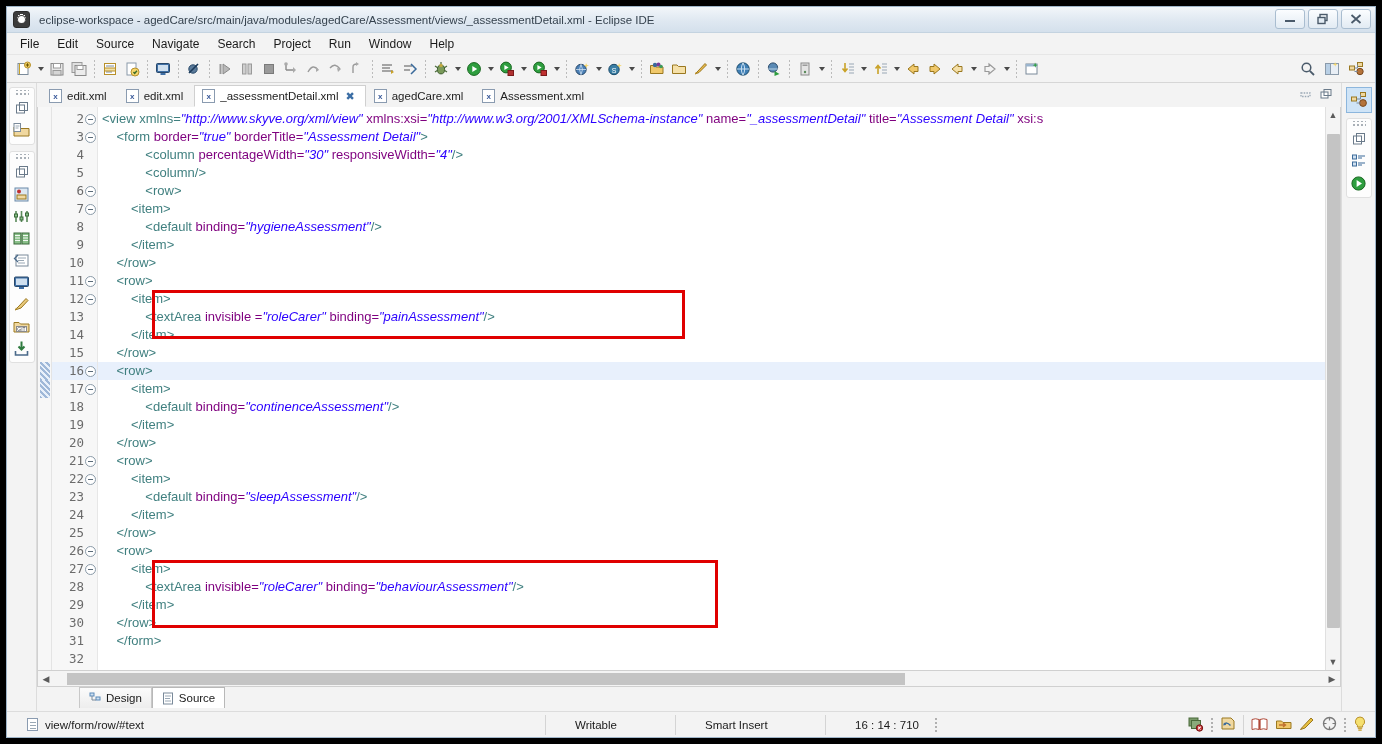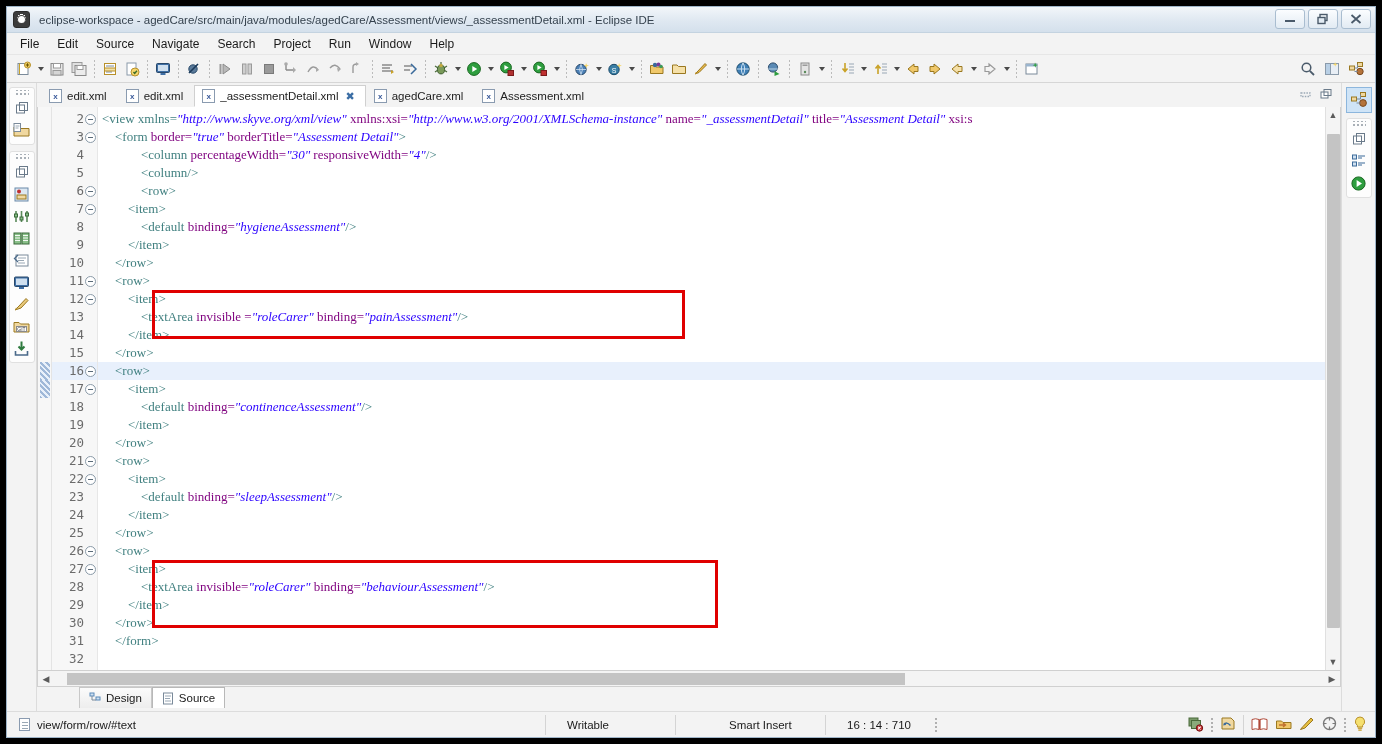--- a/index.html
+++ b/index.html
@@ -185,21 +185,21 @@
     width: 11px; height: 11px;
     border: 1px solid #8a9aa8; border-radius: 50%;
     background: #fff;
   }
   .fold::after {
     content: ""; position: absolute; left: 2px; top: 4px; width: 5px; height: 1px; background: #5a6a78;
   }
   .codepane {
     flex: 1 1 auto; position: relative; overflow: hidden;
     background: #fff; padding-top: 3px;
-    font-family: Liberation Serif, serif;
+    font-family: Liberation Sans, sans-serif;
     font-size: 13px;
   }
   .cline { height: 18px; line-height: 18px; white-space: pre; padding-left: 4px; position: relative; }
   .cline.cur { background: #e8f0fc; }
   .t-tag   { color: #3f7f7f; }
   .t-attr  { color: #7f007f; }
   .t-val   { color: #2a00ff; font-style: italic; }
   .t-plain { color: #000; }
 
   .redbox {
@@ -230,21 +230,21 @@
     border-bottom: none;
   }
   .dtab.active { background: #fff; border-color: #b8b8b8; font-weight: normal; }
 
   .statusbar {
     height: 26px; flex: 0 0 26px;
     background: #f3f3f3; border-top: 1px solid #dcdcdc;
     display: flex; align-items: center; font-size: 11.5px; color: #1a1a1a;
     position: relative;
   }
-  .st-cell { display:flex; align-items:center; gap:7px; padding: 0 12px; height: 20px; }
+  .st-cell { display:flex; align-items:center; gap:7px; padding: 0 20px; height: 20px; }
   .st-div { width: 1px; height: 20px; background: #d4d4d4; }
   .st-dots { width: 2px; height: 14px;
              background: repeating-linear-gradient(#b0b0b0 0 2px, transparent 2px 4px); }
   .st-right { position: absolute; right: 8px; display: flex; align-items: center; gap: 7px; }
   .doc-ic { width: 11px; height: 13px; border: 1px solid #8a9bb0; background: #fff; position: relative; }
   .doc-ic::after { content:""; position:absolute; left:2px; top:3px; width:6px; height:1px;
                    background:#9aa8b5; box-shadow: 0 3px 0 #9aa8b5, 0 6px 0 #9aa8b5; }
 </style>
 </head>
 <body>
@@ -830,21 +830,21 @@
     <div class="statusbar">
       <div class="st-cell">
         <span class="doc-ic"></span>
         <span>view/form/row/#text</span>
       </div>
       <div class="st-div" style="margin-left:auto;position:absolute;left:538px;"></div>
       <div class="st-cell" style="position:absolute;left:548px;">
         <span>Writable</span>
       </div>
       <div class="st-div" style="position:absolute;left:668px;"></div>
-      <div class="st-cell" style="position:absolute;left:710px;">
+      <div class="st-cell" style="position:absolute;left:678px;">
         <span>Smart Insert</span>
       </div>
       <div class="st-div" style="position:absolute;left:818px;"></div>
       <div class="st-cell" style="position:absolute;left:828px;">
         <span>16 : 14 : 710</span>
       </div>
       <div class="st-dots" style="position:absolute;left:928px;"></div>
 
       <div class="st-right">
         <span>

